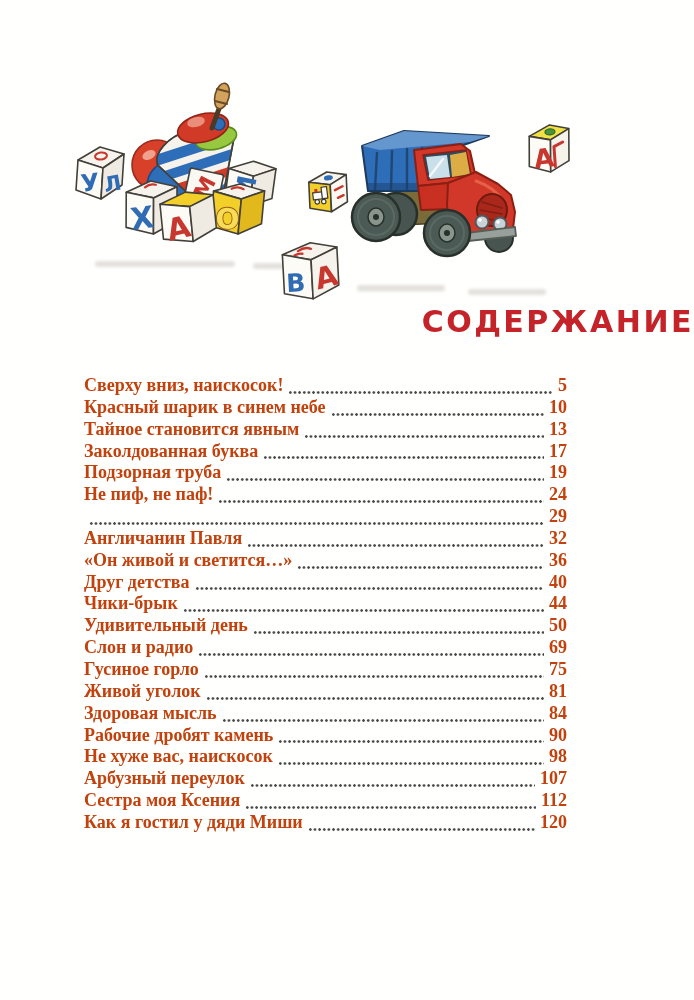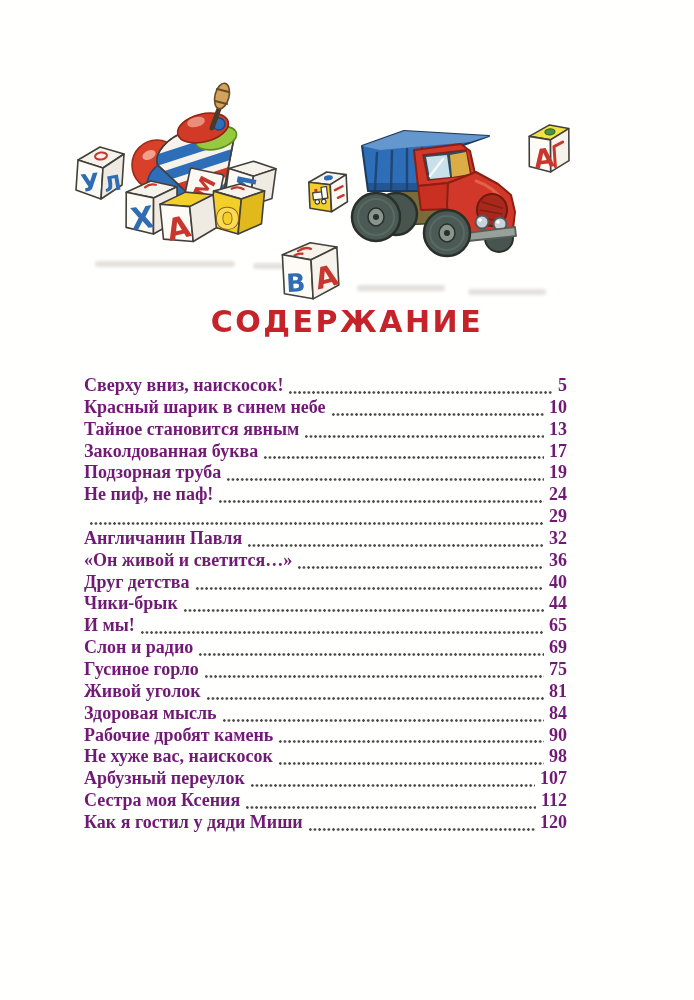--- a/index.html
+++ b/index.html
@@ -1,23 +1,23 @@
 <!DOCTYPE html>
 <html><head>
 <meta charset="utf-8">
 <style>
   html,body{margin:0;padding:0;background:#ffffff;}
   .page{position:relative;width:694px;height:1000px;background:#fffffe;overflow:hidden;
         font-family:"Liberation Serif","DejaVu Serif",serif;}
   .illustration{position:absolute;top:0;left:0;}
   .illustration text{font-family:"DejaVu Sans","Liberation Sans",sans-serif;font-weight:700;stroke:none;}
-  .title{position:absolute;top:304px;left:0;width:100%;margin:0;text-align:center;
+  .title{position:absolute;top:304px;left:0;width:100%;margin:0;text-align:right;
          font-family:"DejaVu Sans","Liberation Sans",sans-serif;font-weight:700;
          font-size:30px;letter-spacing:2.5px;color:#c4232a;}
-  .toc{position:absolute;left:84px;top:375px;width:483px;color:#701a75;
+  .toc{position:absolute;left:84px;top:375px;width:483px;color:#c2410c;
        font-size:18px;font-weight:700;}
   .row{display:flex;height:21.85px;line-height:21.85px;white-space:nowrap;}
   .entry-title{flex:0 0 auto;}
   .leader{flex:1 1 auto;margin:0 5px;
           background:radial-gradient(circle,#4a4a4a 1.1px,rgba(0,0,0,0) 1.5px) left bottom / 4.65px 9px repeat-x;}
   .entry-page{flex:0 0 auto;}
 </style>
 </head>
 <body>
 
@@ -246,26 +246,26 @@
         <span class="leader"></span>
         <span class="entry-page">40</span>
       </div>
 
       <div class="row">
         <span class="entry-title">Чики-брык</span>
         <span class="leader"></span>
         <span class="entry-page">44</span>
       </div>
 
-
-      <div class="row">
-        <span class="entry-title">И мы!</span>
-        <span class="leader"></span>
-        <span class="entry-page">65</span>
-      </div>
+      <div class="row">
+        <span class="entry-title">Удивительный день</span>
+        <span class="leader"></span>
+        <span class="entry-page">50</span>
+      </div>
+
 
       <div class="row">
         <span class="entry-title">Слон и радио</span>
         <span class="leader"></span>
         <span class="entry-page">69</span>
       </div>
 
       <div class="row">
         <span class="entry-title">Гусиное горло</span>
         <span class="leader"></span>

